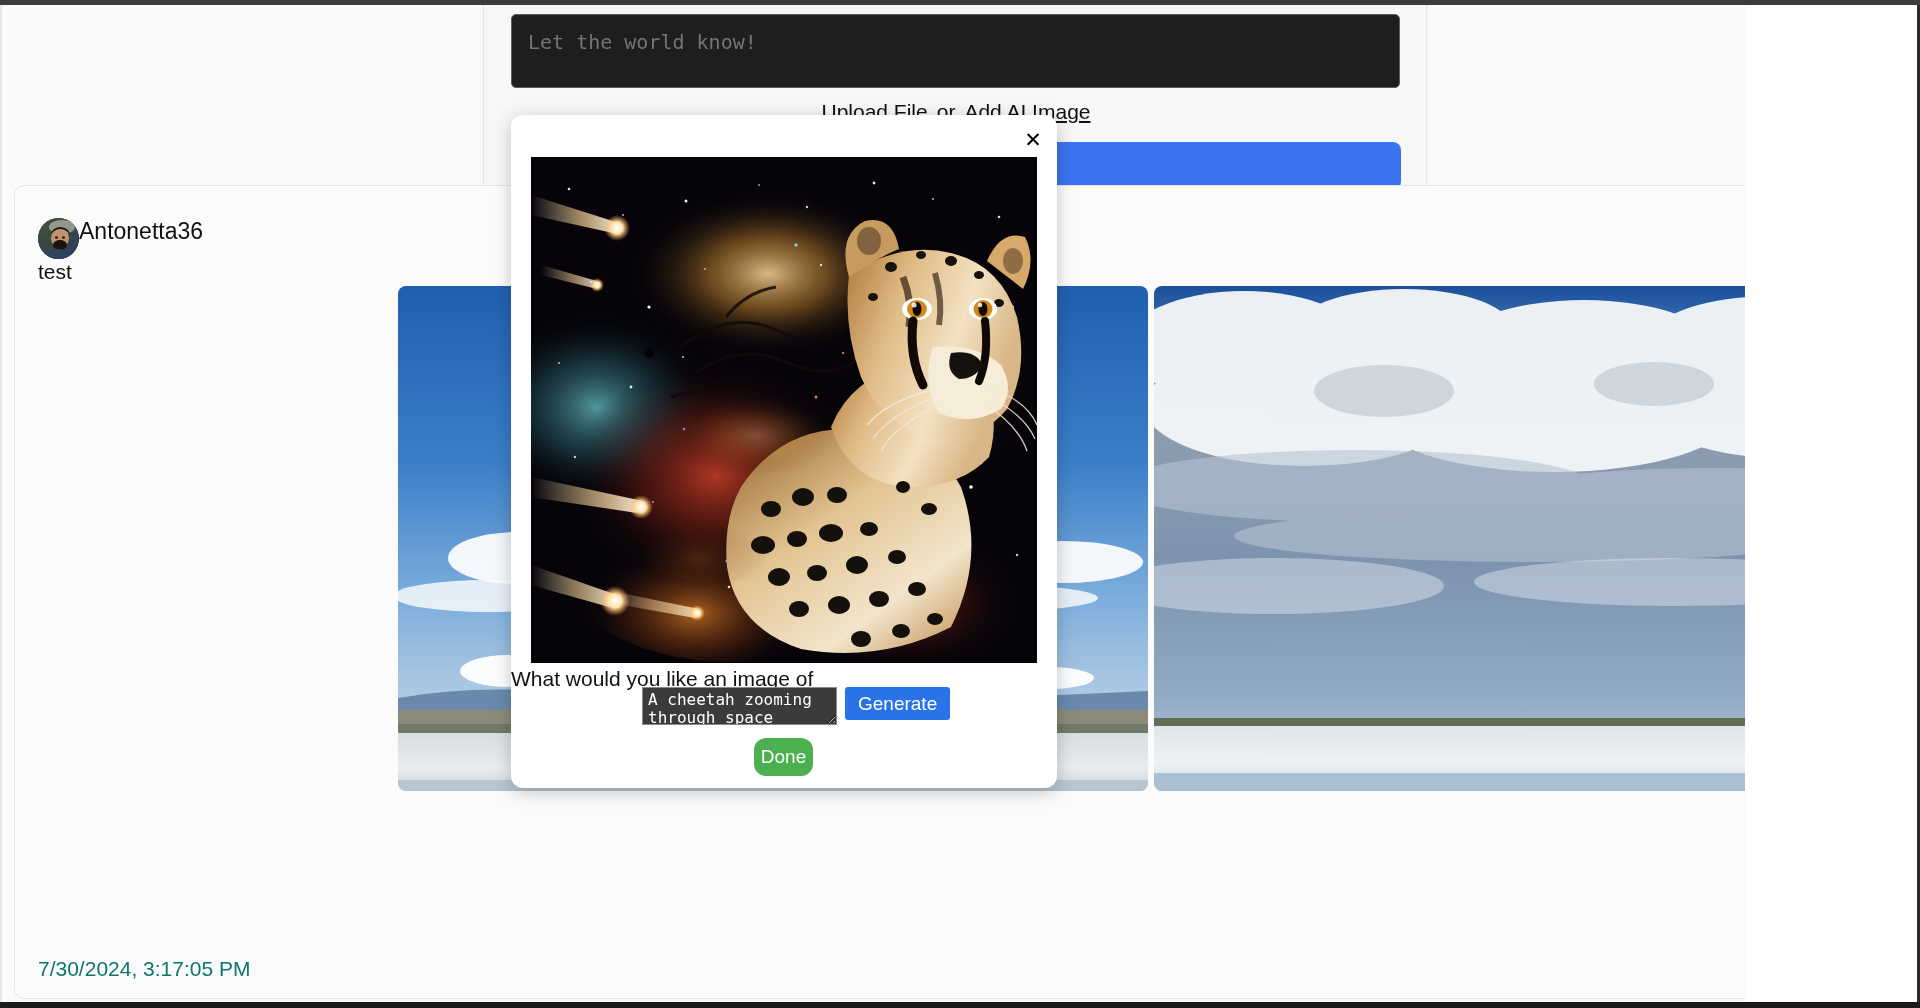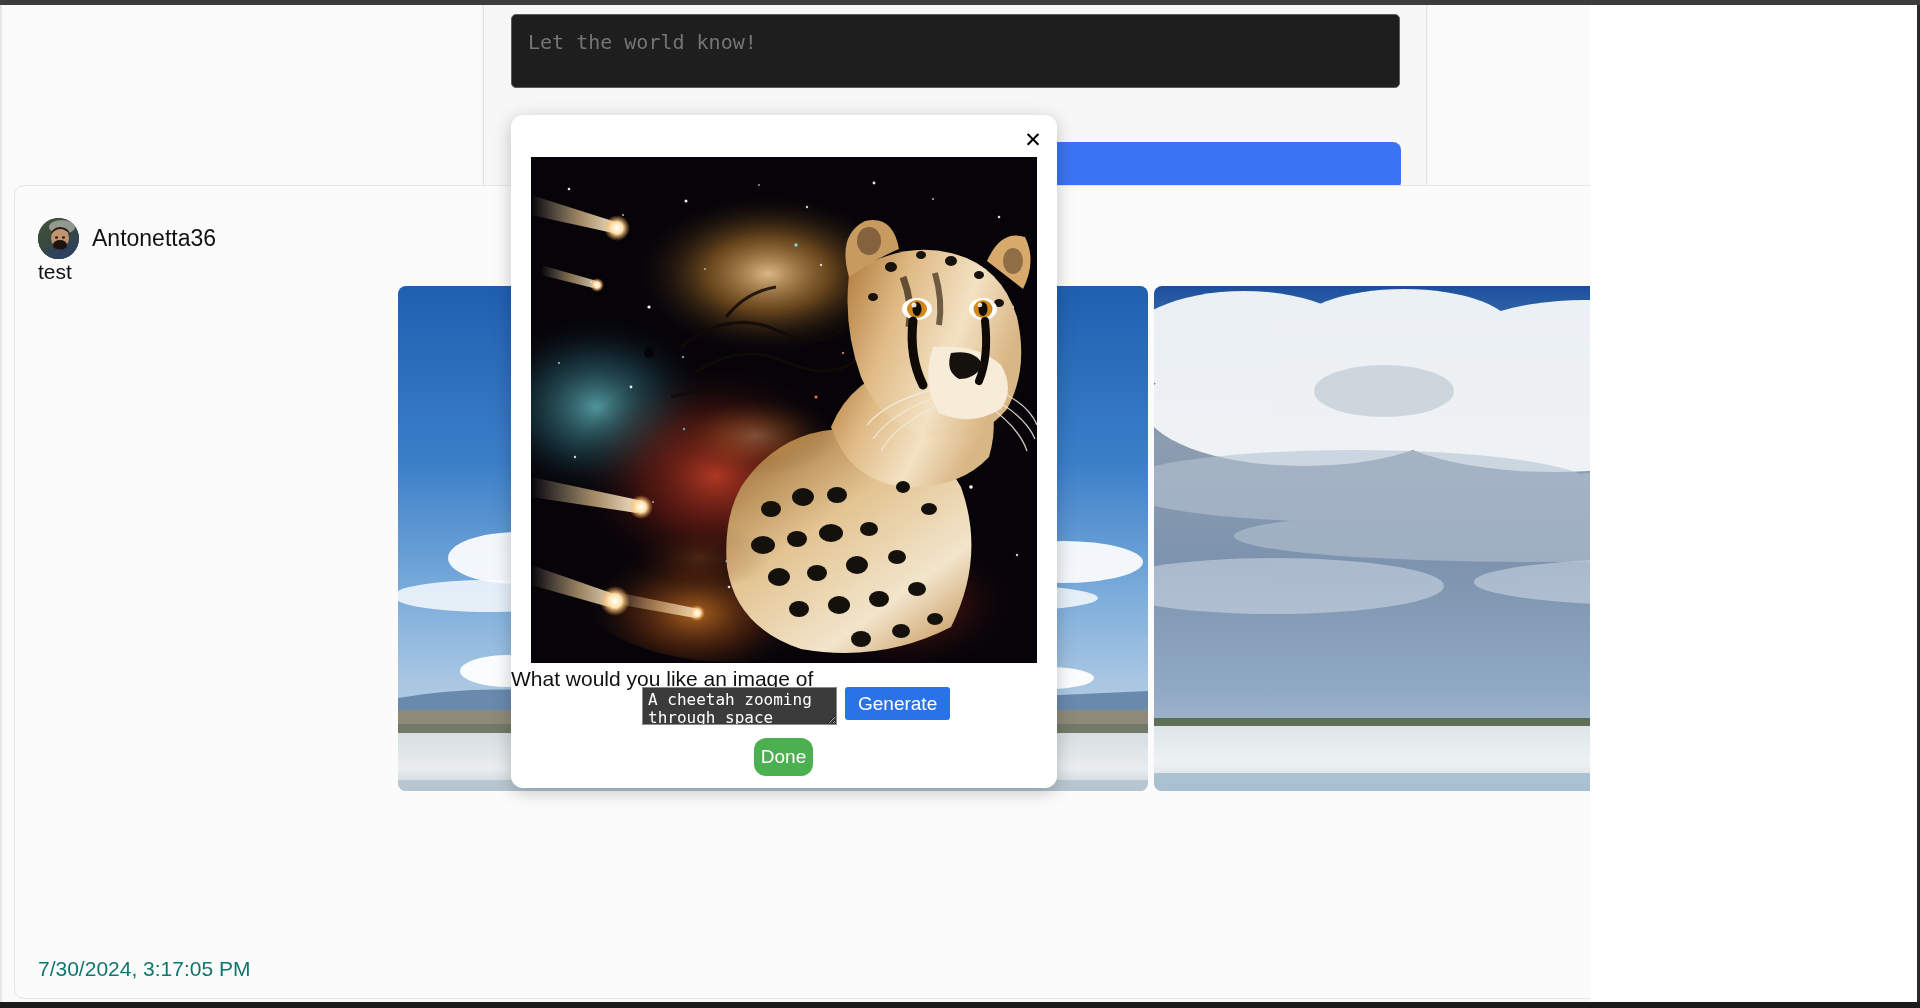--- a/index.html
+++ b/index.html
@@ -24,21 +24,21 @@
     position: absolute; left: 0; bottom: 0; width: 1920px; height: 6px;
     background: #1b1b1b;
   }
   .chrome-right {
     position: absolute; right: 0; top: 5px; width: 3px; height: 1003px;
     background: #2a2a2a;
   }
 
   .page {
     position: absolute; left: 2px; top: 5px;
-    width: 1588px; height: 997px;
+    width: 1743px; height: 997px;
     background: #fafafa;
     overflow: hidden;
   }
 
   
   .composer {
     position: absolute;
     left: 481px; top: -46px;
     width: 944px; height: 278px;
     background: #f7f7f7;
@@ -99,21 +99,21 @@
     width: 26px; height: 26px;
     font-size: 22px; line-height: 26px;
     text-align: center;
     color: #111;
     cursor: pointer;
     font-weight: 700;
     font-family: "DejaVu Sans", sans-serif;
   }
   .post-head {
     position: absolute; left: 23px; top: 32px;
-    display: flex; align-items: center; gap: 13px;
+    display: flex; 
   }
   .avatar {
     width: 41px; height: 41px; border-radius: 50%;
     overflow: hidden; flex: none;
     background: #2b3a2a;
     position: relative;
   }
   .avatar svg { display: block; width: 41px; height: 41px; }
   .post-user { font-size: 23px; color: #111; }
   .post-body {
@@ -227,20 +227,23 @@
   <div class="chrome-top"></div>
   <div class="chrome-left"></div>
   <div class="chrome-right"></div>
   <div class="chrome-bottom"></div>
 
   <div class="page">
 
     <div class="composer">
       <textarea class="composer-textarea" placeholder="Let the world know!" style=""></textarea>
 
+      <div class="composer-links">
+        <a>Upload File</a><span class="sep">or</span><a>Add AI Image</a>
+      </div>
 
       <button class="composer-btn left"></button>
       <button class="composer-btn right"></button>
     </div>
 
     <div class="post-card">
 
       <div class="post-close">✕</div>
 
       <div class="post-head">

